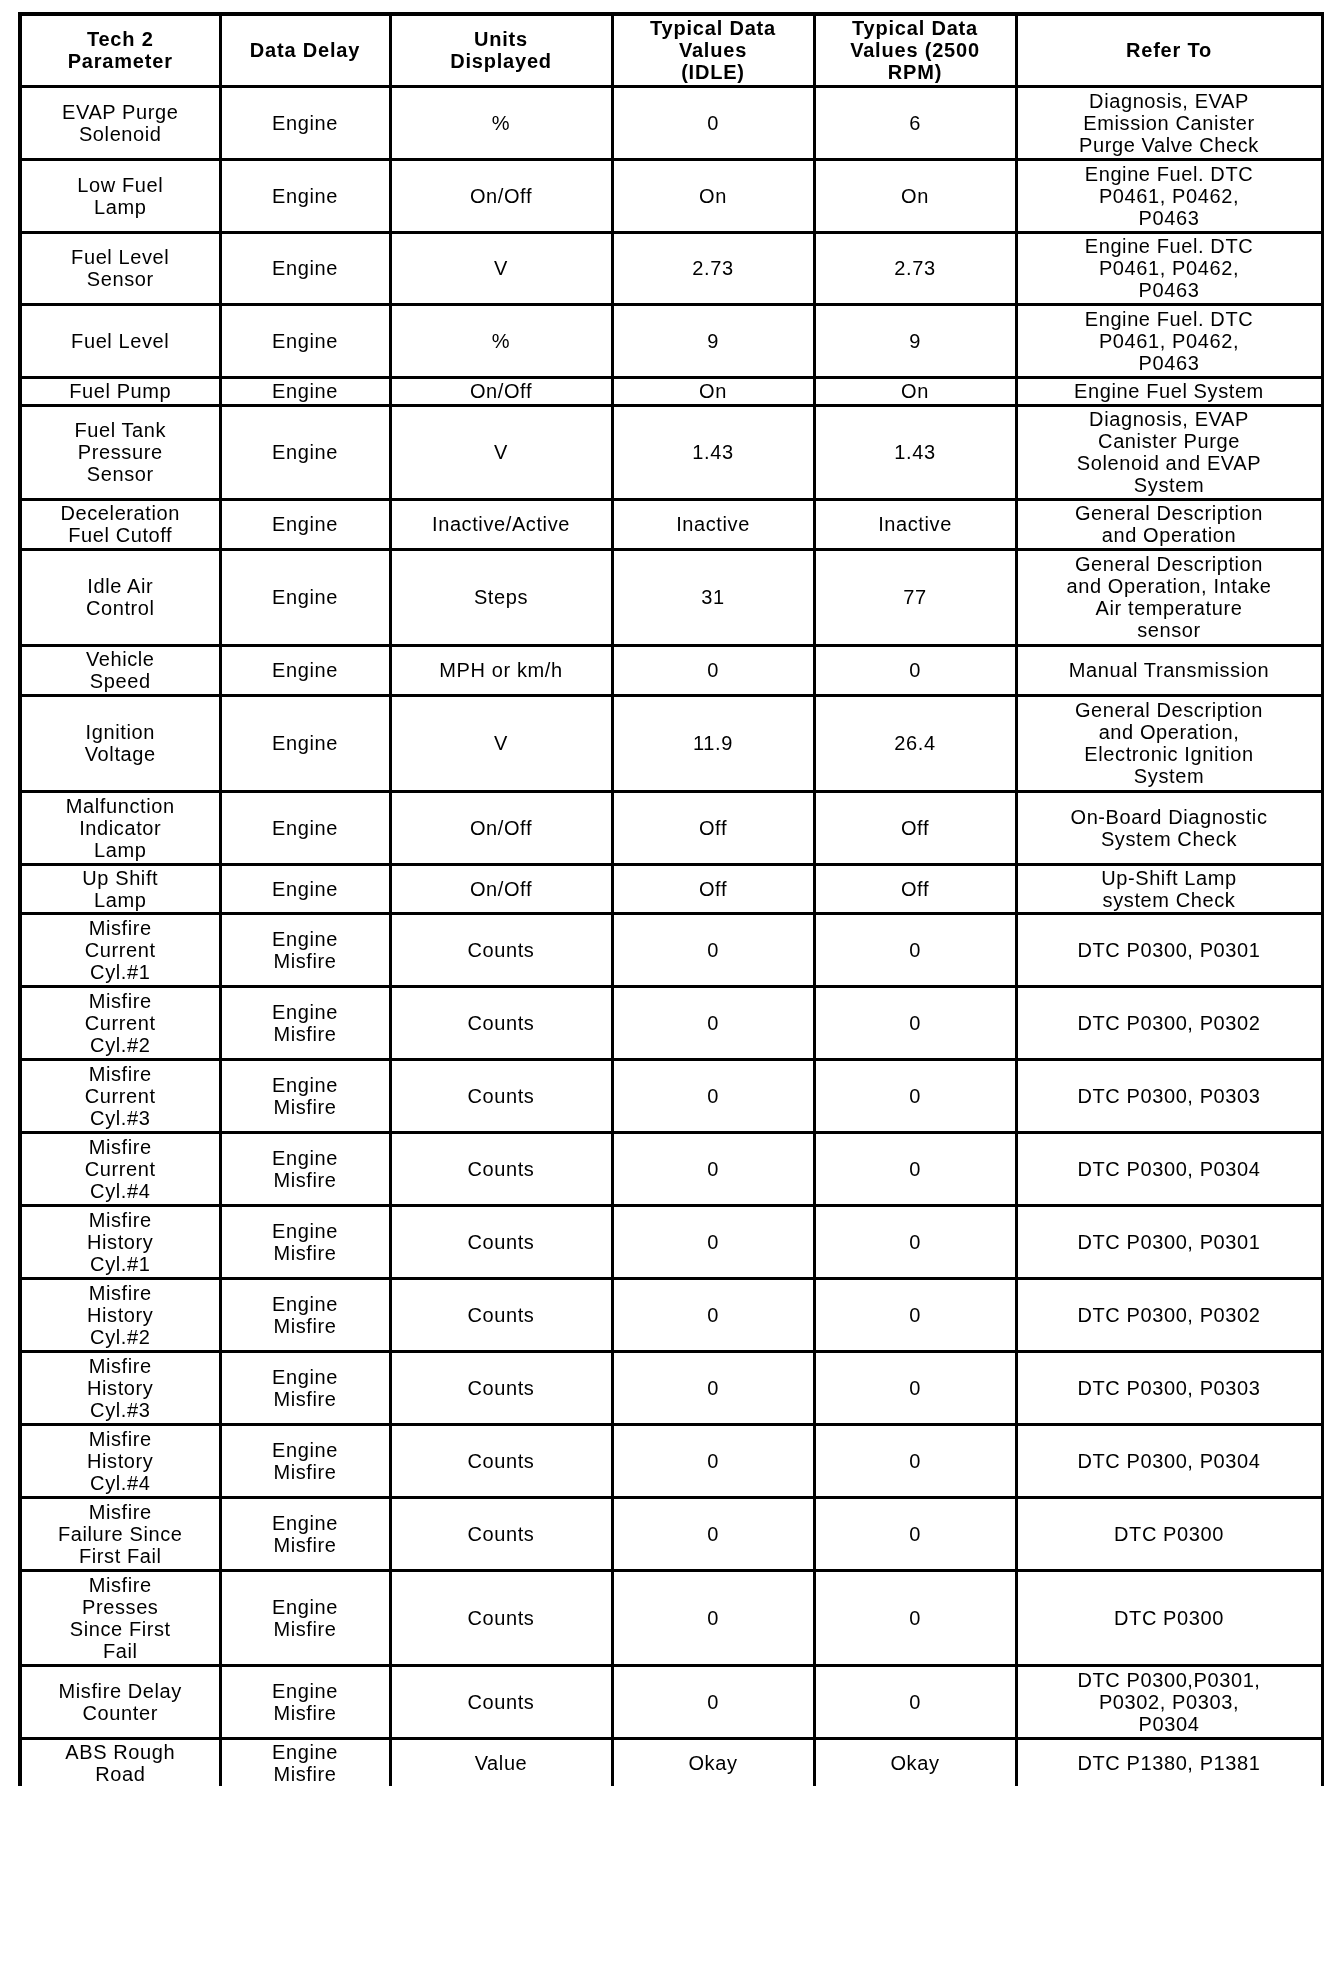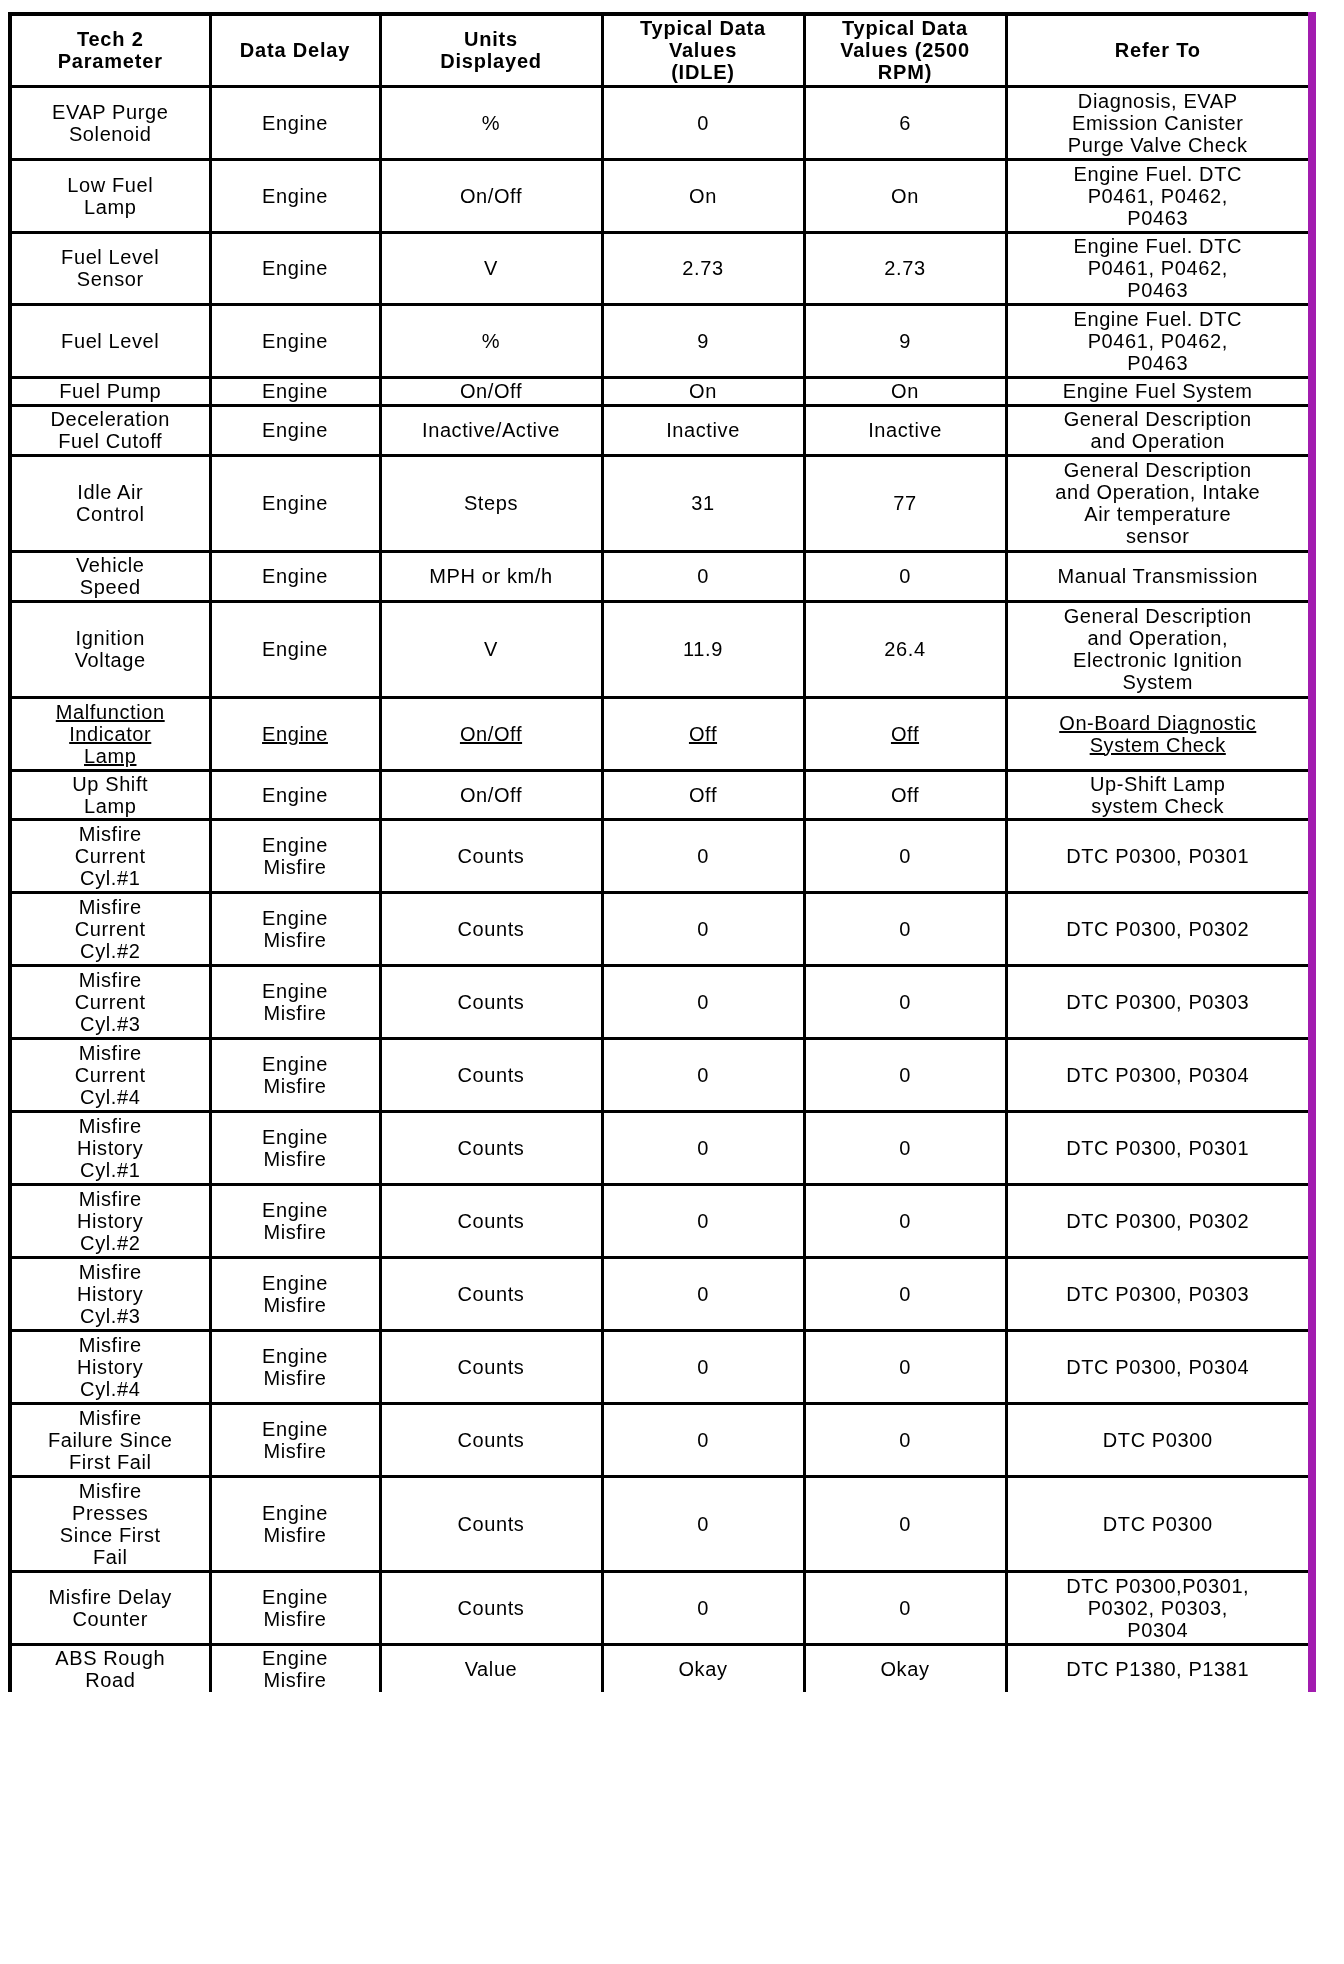--- a/index.html
+++ b/index.html
@@ -1,20 +1,20 @@
 <!DOCTYPE html>
 <html><head>
 <meta charset="utf-8">
 <style>
   html, body { margin: 0; padding: 0; background: #ffffff; }
   body { width: 1344px; height: 1964px; position: relative; overflow: hidden;
          font-family: "Liberation Sans", "DejaVu Sans", sans-serif; color: #000; }
-  #tbl { position: absolute; left: 8px; top: 12px; width: 1302px;
+  #tbl { position: absolute; left: 18px; top: 12px; width: 1302px;
          border-collapse: collapse; table-layout: fixed;
-         border-left: 4px solid #000; border-right: 8px solid #a21caf; border-top: 4px solid #000; }
+         border-left: 4px solid #000; border-right: 2px solid #a21caf; border-top: 4px solid #000; }
   #tbl td, #tbl th { border: 3px solid #000; text-align: center; vertical-align: middle;
          padding: 0 4px; font-size: 20px; line-height: 22px; font-weight: normal;
          letter-spacing: 0.6px; white-space: pre-line; overflow: hidden; }
   #tbl th { font-weight: bold; letter-spacing: 0.8px; }
   #tbl tr.last td { border-bottom: none; }
   .c0 { width: 200px; } .c1 { width: 170px; } .c2 { width: 222px; }
   .c3 { width: 202px; } .c4 { width: 202px; } .c5 { width: 306px; }
 </style>
 </head>
 <body>
@@ -89,20 +89,33 @@
 P0463</td>
   </tr>
       <tr style="height: 28px;">
     <td>Fuel Pump</td>
     <td>Engine</td>
     <td>On/Off</td>
     <td>On</td>
     <td>On</td>
     <td>Engine Fuel System</td>
   </tr>
+      <tr style="height: 94px;">
+    <td>Fuel Tank
+Pressure
+Sensor</td>
+    <td>Engine</td>
+    <td>V</td>
+    <td>1.43</td>
+    <td>1.43</td>
+    <td>Diagnosis, EVAP
+Canister Purge
+Solenoid and EVAP
+System</td>
+  </tr>
       <tr style="height: 50px;">
     <td>Deceleration
 Fuel Cutoff</td>
     <td>Engine</td>
     <td>Inactive/Active</td>
     <td>Inactive</td>
     <td>Inactive</td>
     <td>General Description
 and Operation</td>
   </tr>
@@ -132,21 +145,21 @@
 Voltage</td>
     <td>Engine</td>
     <td>V</td>
     <td>11.9</td>
     <td>26.4</td>
     <td>General Description
 and Operation,
 Electronic Ignition
 System</td>
   </tr>
-      <tr style="height: 73px; text-decoration: underline;">
+      <tr style="height: 73px;">
     <td>Malfunction
 Indicator
 Lamp</td>
     <td>Engine</td>
     <td>On/Off</td>
     <td>Off</td>
     <td>Off</td>
     <td>On-Board Diagnostic
 System Check</td>
   </tr>

